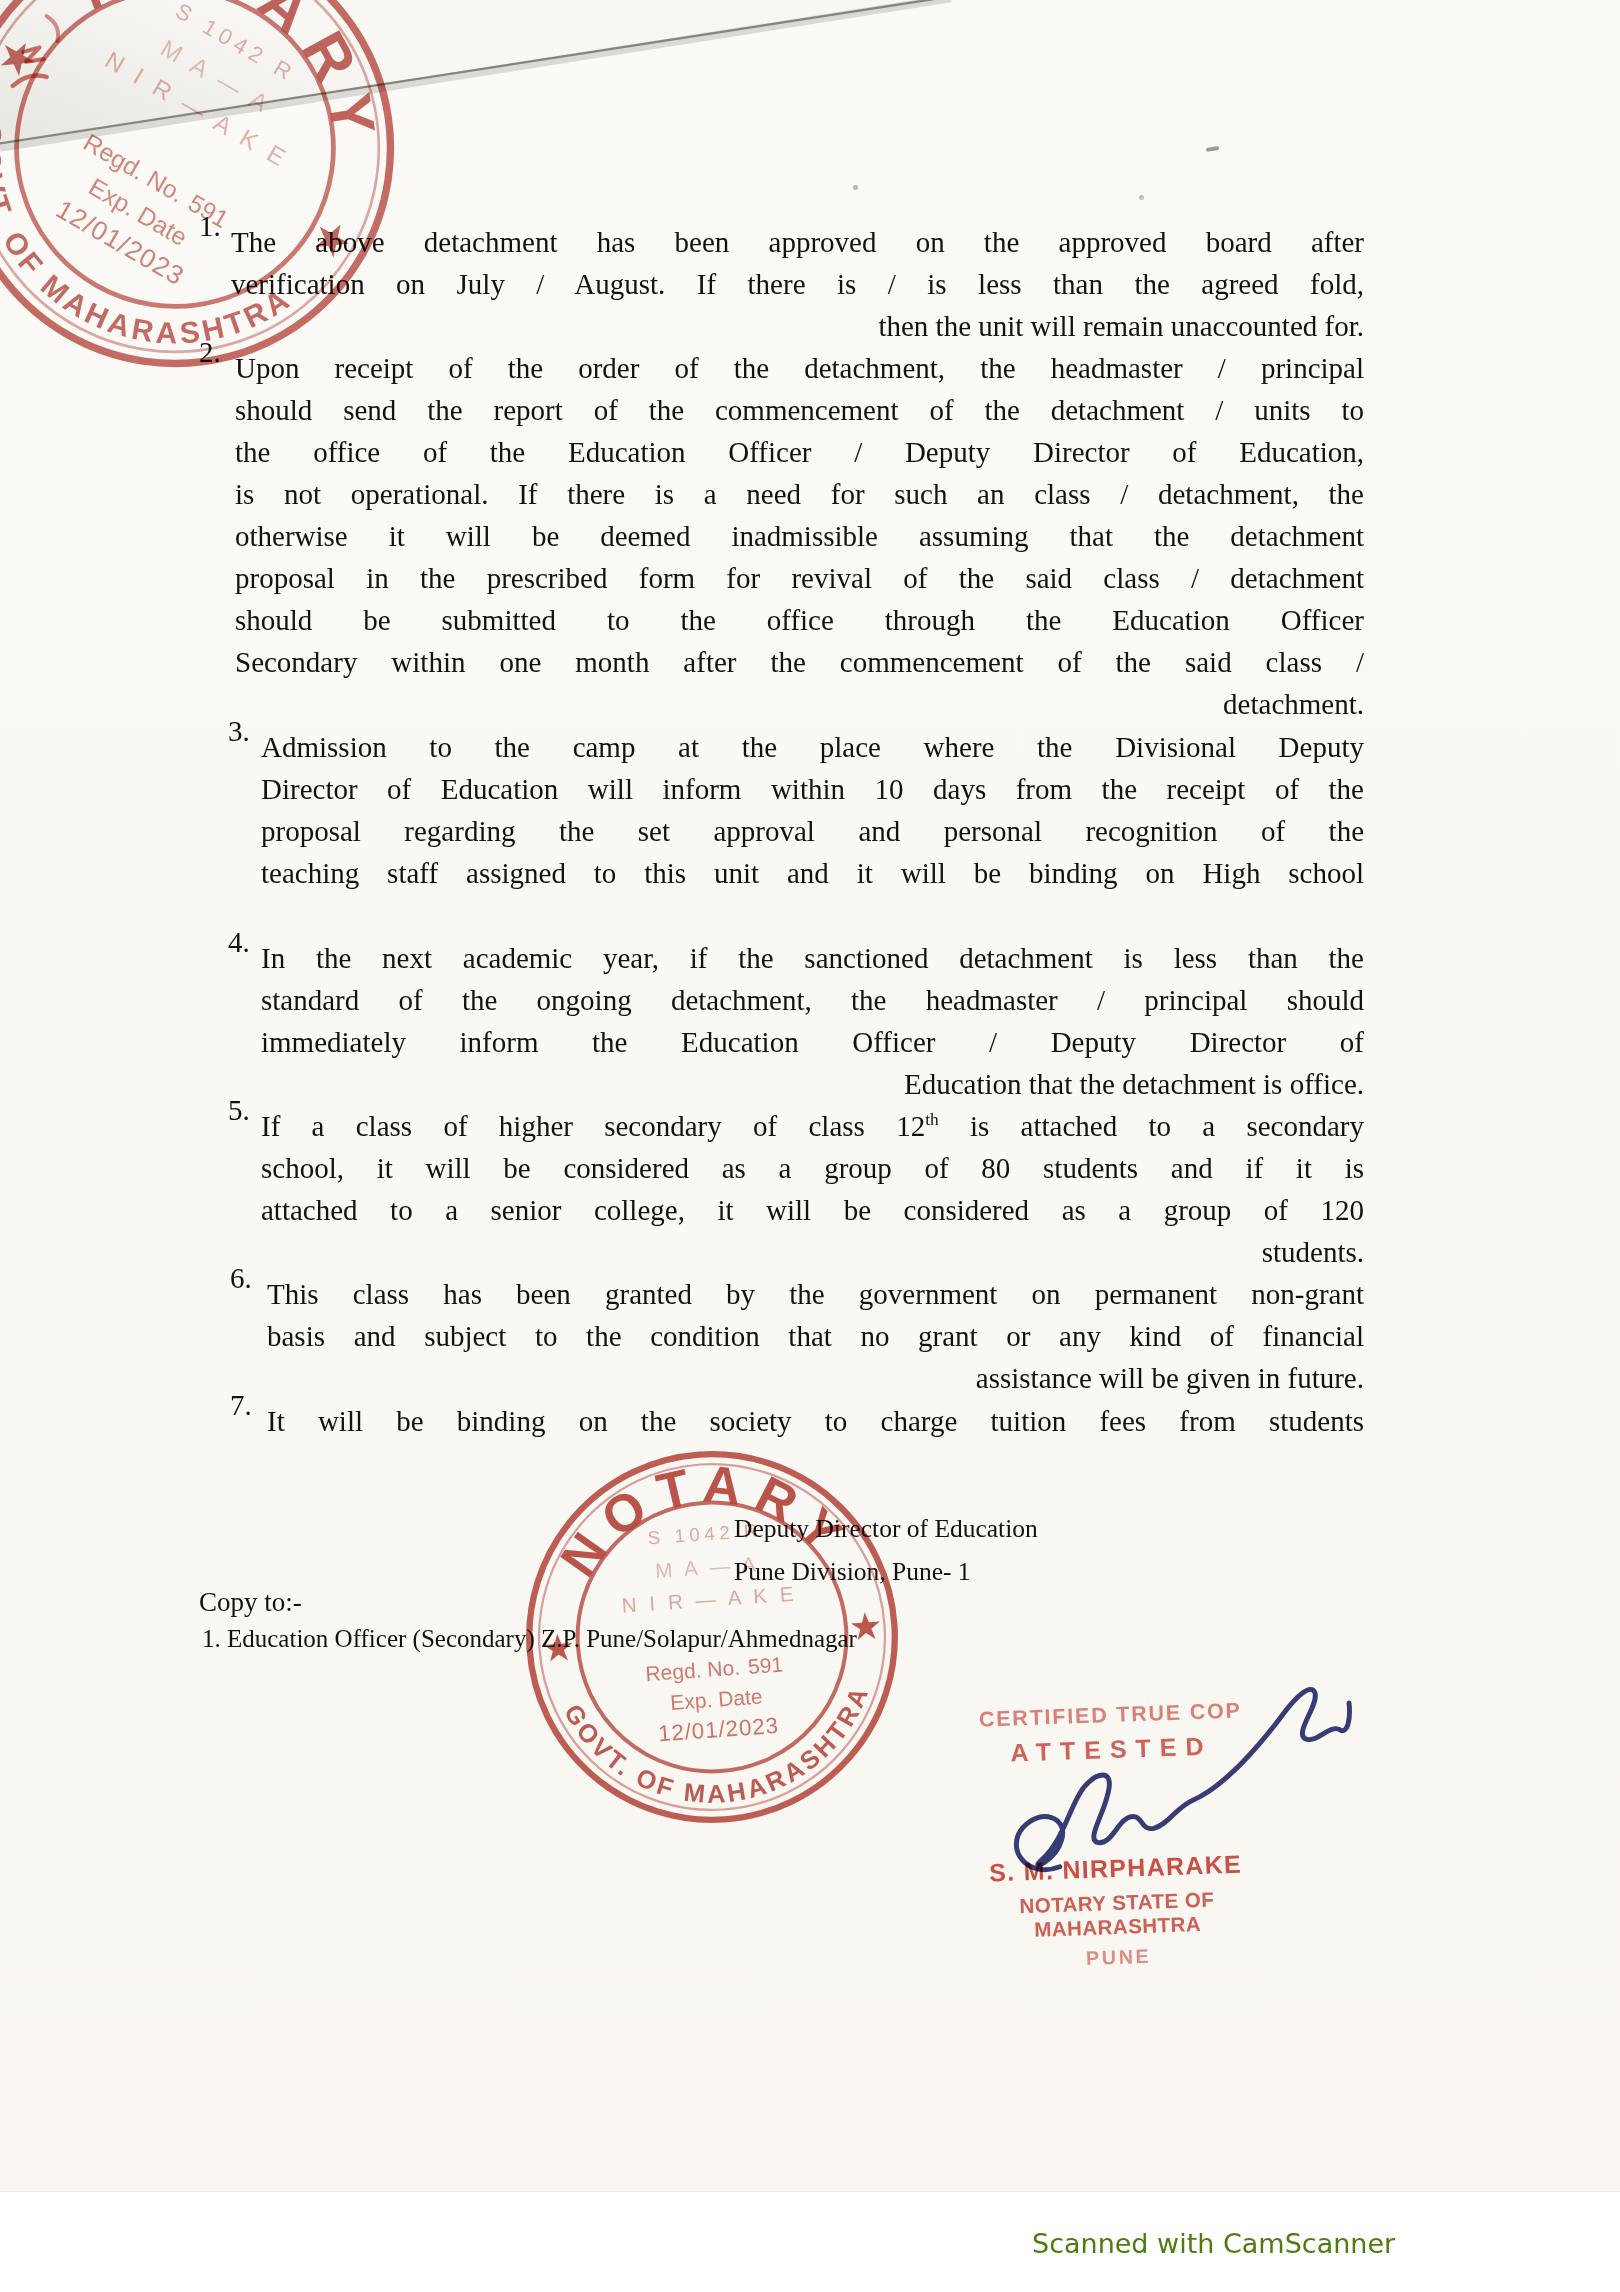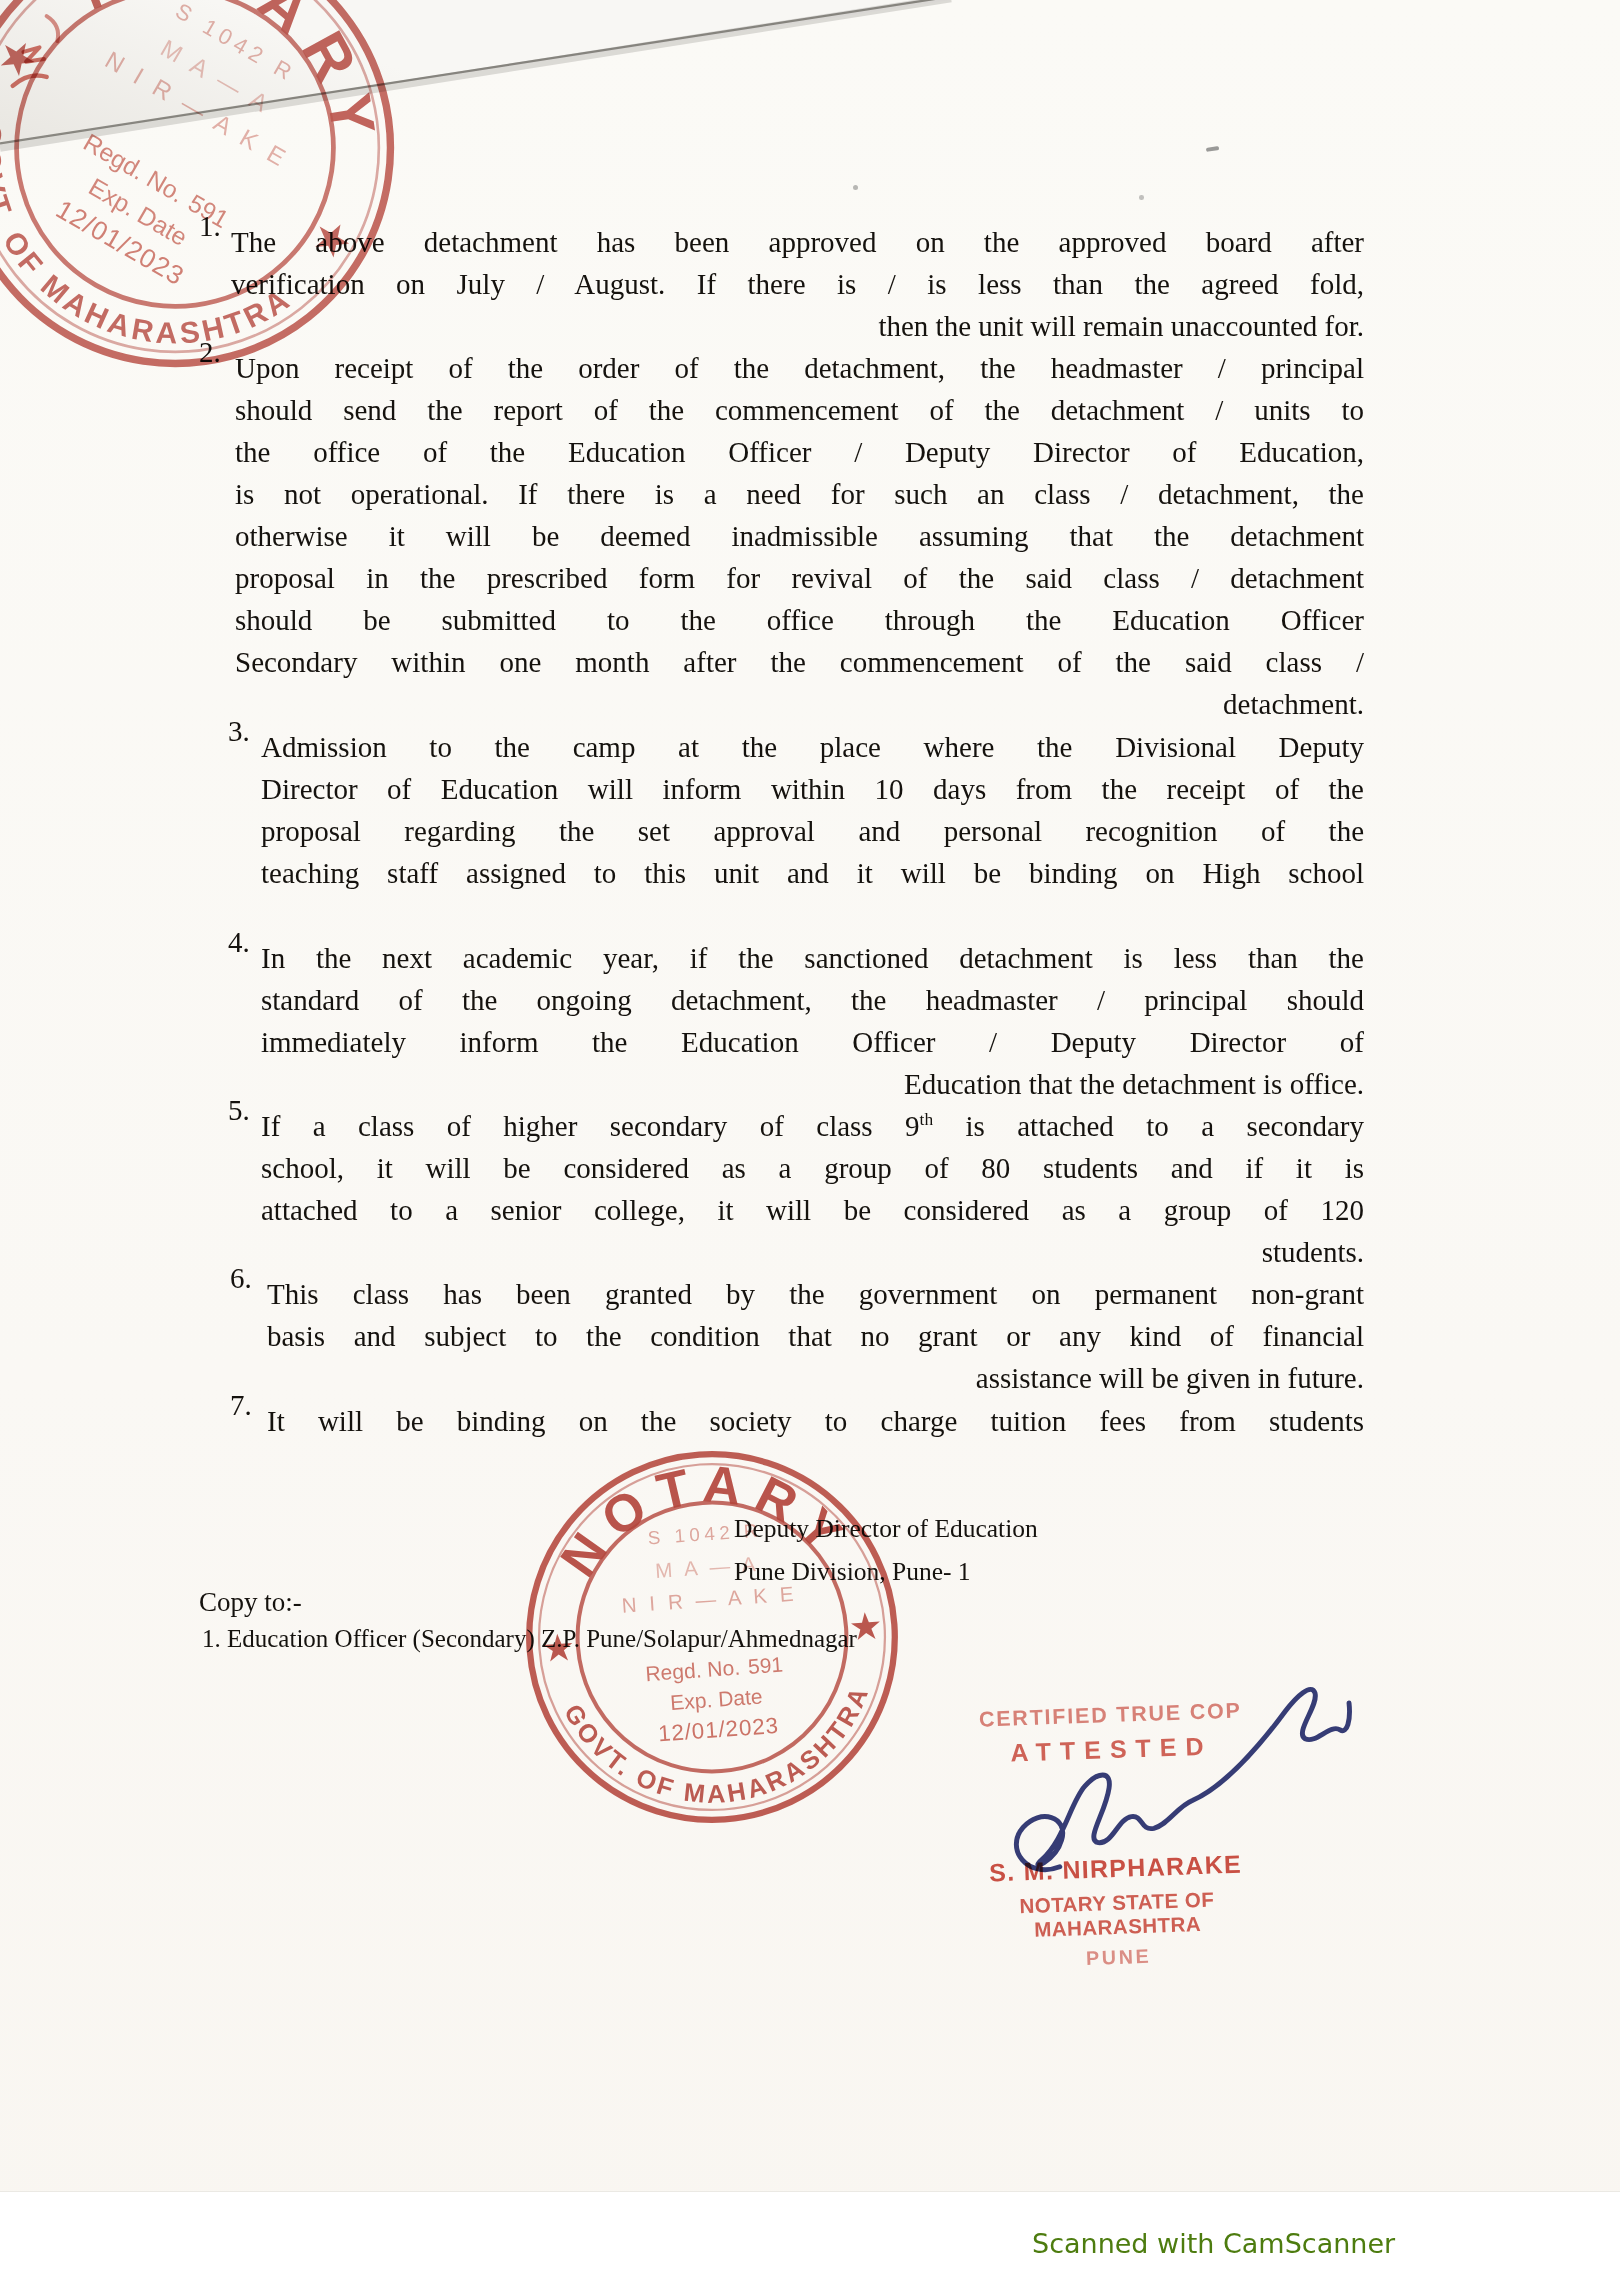--- a/index.html
+++ b/index.html
@@ -137,21 +137,21 @@
         <div class="ln j">In the next academic year, if the sanctioned detachment is less than the</div>
         <div class="ln j">standard of the ongoing detachment, the headmaster / principal should</div>
         <div class="ln j">immediately inform the Education Officer / Deputy Director of</div>
         <div class="ln">Education that the detachment is office.</div>
       </div>
     </div>
 
     <div class="item" style="top:1089px">
       <span class="num" style="left:228px">5.</span>
       <div class="itembody" style="left:261px;width:1103px">
-        <div class="ln j"><span>If a class of higher secondary of class 9</span><sup class="sup">th</sup><span> is attached to a secondary</span></div>
+        <div class="ln j"><span>If a class of higher secondary of class 12</span><sup class="sup">th</sup><span> is attached to a secondary</span></div>
         <div class="ln j">school, it will be considered as a group of 80 students and if it is</div>
         <div class="ln j">attached to a senior college, it will be considered as a group of 120</div>
         <div class="ln">students.</div>
       </div>
     </div>
 
     <div class="item" style="top:1257px">
       <span class="num" style="left:230px">6.</span>
       <div class="itembody" style="left:267px;width:1097px">
         <div class="ln j">This class has been granted by the government on permanent non-grant</div>

